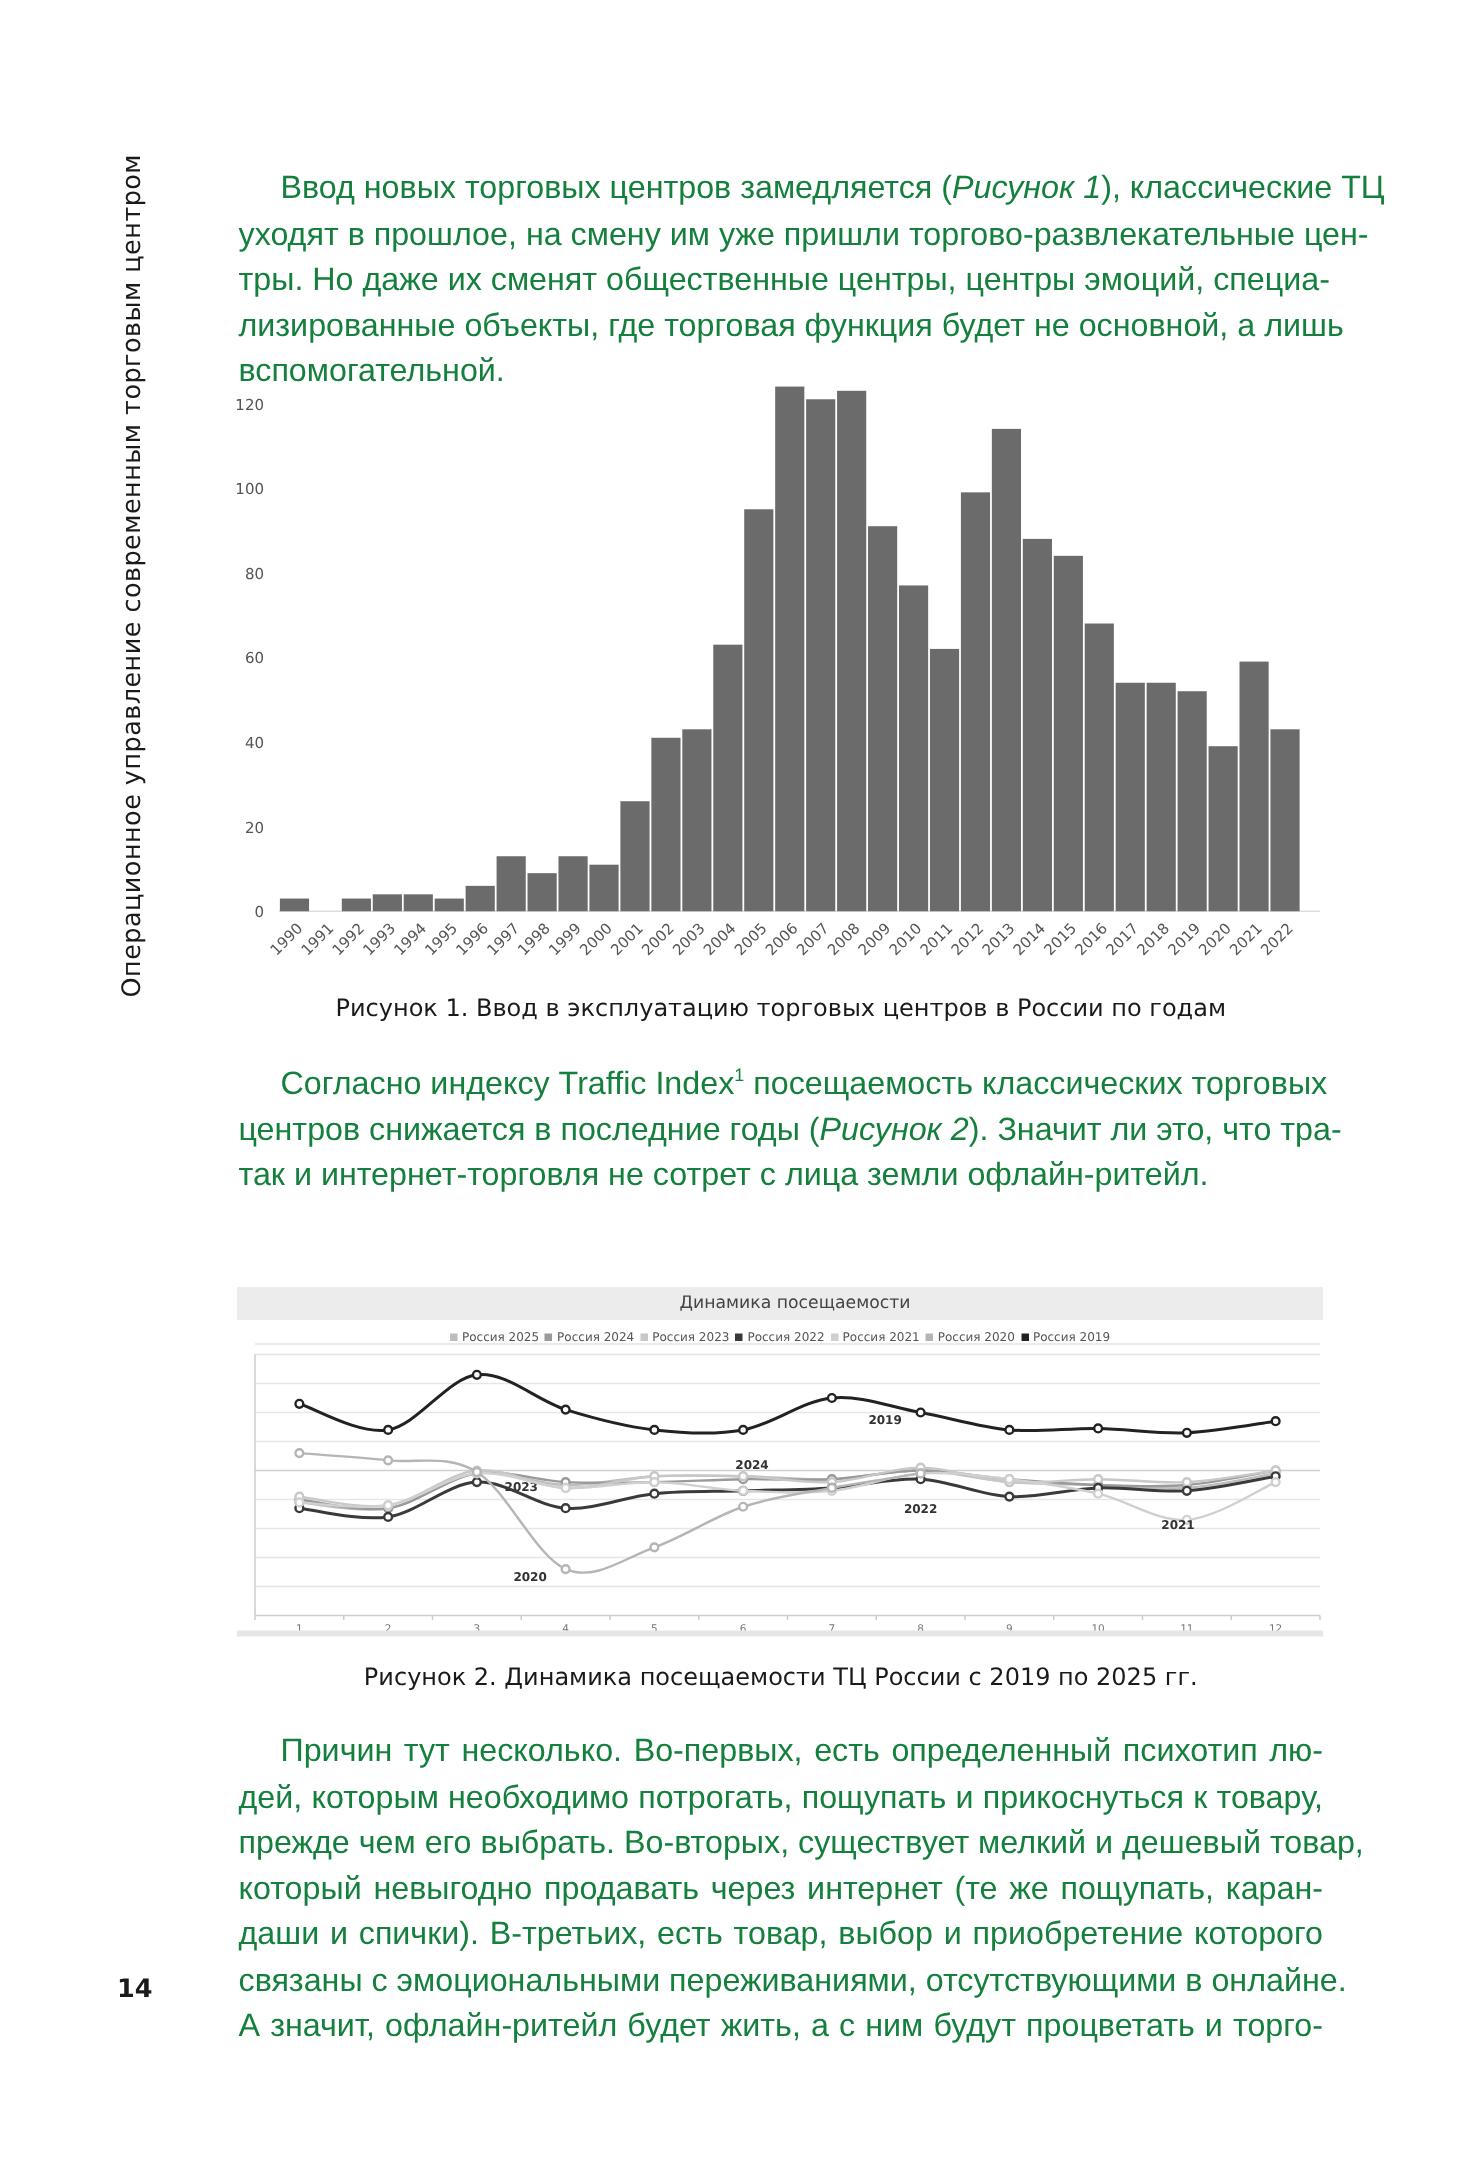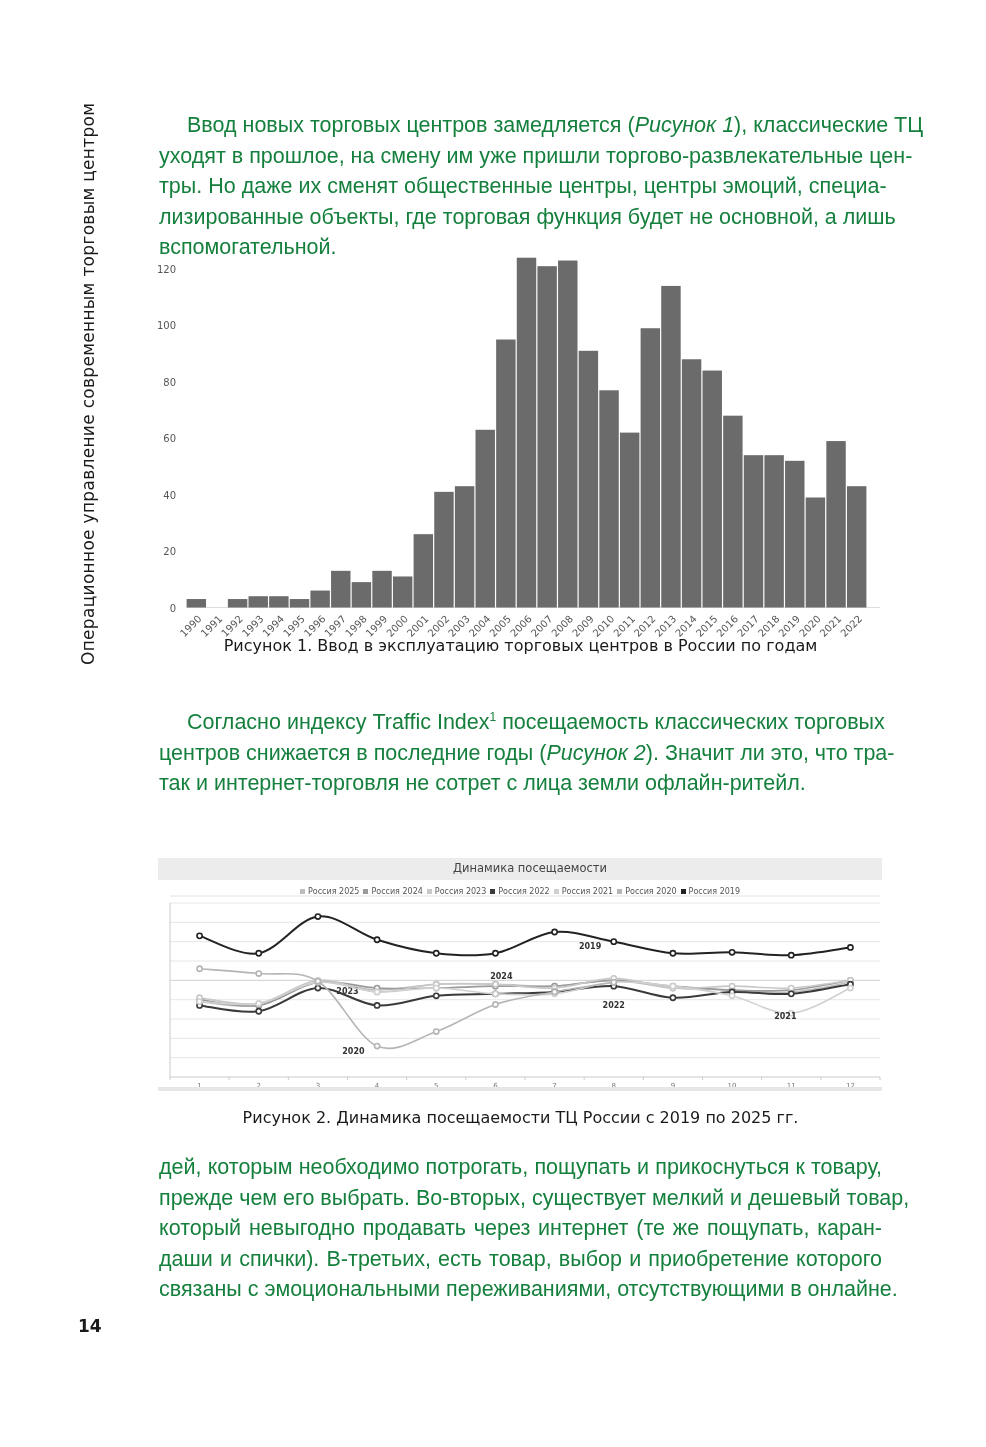--- a/index.html
+++ b/index.html
@@ -126,21 +126,21 @@
     <rect x="645.0545454545455" y="210.81666666666666" width="19.436363636363637" height="146.68333333333334" fill="#6b6b6b"></rect>
     <text x="660.7727272727274" y="369.5" text-anchor="end" font-family="DejaVu Sans, sans-serif" font-size="10" fill="#555555" transform="rotate(-45 660.7727272727274 369.5)">2019</text>
     <rect x="665.6909090909091" y="247.4875" width="19.436363636363637" height="110.0125" fill="#6b6b6b"></rect>
     <text x="681.409090909091" y="369.5" text-anchor="end" font-family="DejaVu Sans, sans-serif" font-size="10" fill="#555555" transform="rotate(-45 681.409090909091 369.5)">2020</text>
     <rect x="686.3272727272728" y="191.07083333333333" width="19.436363636363637" height="166.42916666666667" fill="#6b6b6b"></rect>
     <text x="702.0454545454546" y="369.5" text-anchor="end" font-family="DejaVu Sans, sans-serif" font-size="10" fill="#555555" transform="rotate(-45 702.0454545454546 369.5)">2021</text>
     <rect x="706.9636363636364" y="236.20416666666665" width="19.436363636363637" height="121.29583333333333" fill="#6b6b6b"></rect>
     <text x="722.6818181818182" y="369.5" text-anchor="end" font-family="DejaVu Sans, sans-serif" font-size="10" fill="#555555" transform="rotate(-45 722.6818181818182 369.5)">2022</text>
   </svg>
 
-<div class="caption" style="top:636px;">Рисунок 1. Ввод в эксплуатацию торговых центров в России по годам</div>
+<div class="caption" style="top:662px;">Рисунок 1. Ввод в эксплуатацию торговых центров в России по годам</div>
 
 <div class="para" id="para1" style="top:707px;">
     <span class="line indent">Согласно индексу Traffic Index<sup>1</sup> посещаемость классических торговых</span>
     <span class="line">центров снижается в последние годы (<i>Рисунок 2</i>). Значит ли это, что тра-</span>
     <span class="line last">так и интернет-торговля не сотрет с лица земли офлайн-ритейл.</span>
   </div>
 
 <div id="line-chart-wrap">
   <div class="lc-title-bar"></div>
   <div class="lc-title">Динамика посещаемости</div>
@@ -276,20 +276,22 @@
       <circle cx="633.25" cy="97.20000000000002" r="2.6" fill="#ffffff" stroke="#222222" stroke-width="1.6"></circle>
       <circle cx="692.4166666666666" cy="89.46666666666667" r="2.6" fill="#ffffff" stroke="#222222" stroke-width="1.6"></circle>
       <text x="432.08333333333326" y="91.40000000000002" text-anchor="middle" font-family="DejaVu Sans, sans-serif" font-size="8" font-weight="bold" fill="#333">2019</text>
     </svg>
   <div class="lc-bottom-bar"></div>
 </div>
 
 <div class="caption" style="top:1108px;">Рисунок 2. Динамика посещаемости ТЦ России с 2019 по 2025 гг.</div>
 
 <div class="para" id="para2" style="top:1152px;">
+    <span class="line indent">Причин тут несколько. Во-первых, есть определенный психотип лю-</span>
     <span class="line">дей, которым необходимо потрогать, пощупать и прикоснуться к товару,</span>
     <span class="line">прежде чем его выбрать. Во-вторых, существует мелкий и дешевый товар,</span>
     <span class="line">который невыгодно продавать через интернет (те же пощупать, каран-</span>
     <span class="line">даши и спички). В-третьих, есть товар, выбор и приобретение которого</span>
     <span class="line">связаны с эмоциональными переживаниями, отсутствующими в онлайне.</span>
+    <span class="line">А значит, офлайн-ритейл будет жить, а с ним будут процветать и торго-</span>
   </div>
 
 <div class="page-number">14</div>
 
 </body></html>

